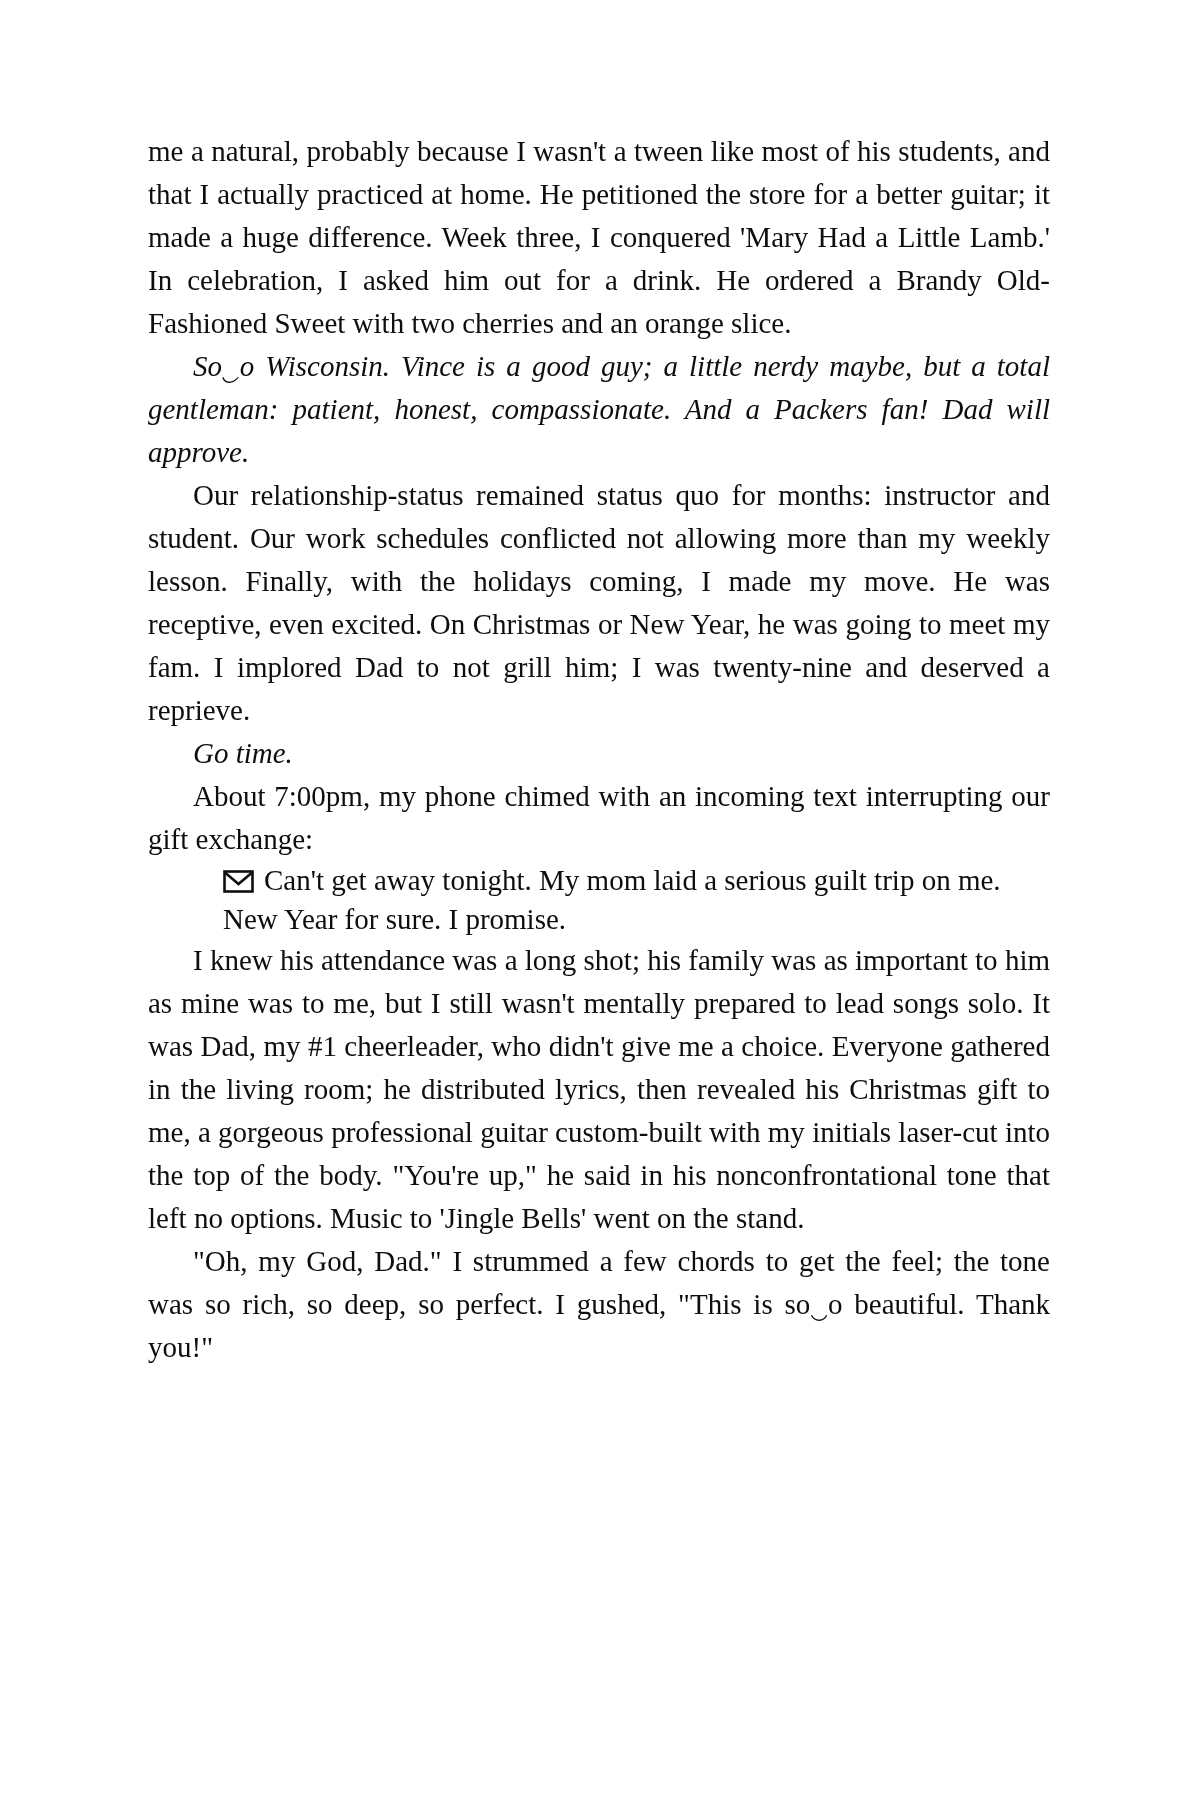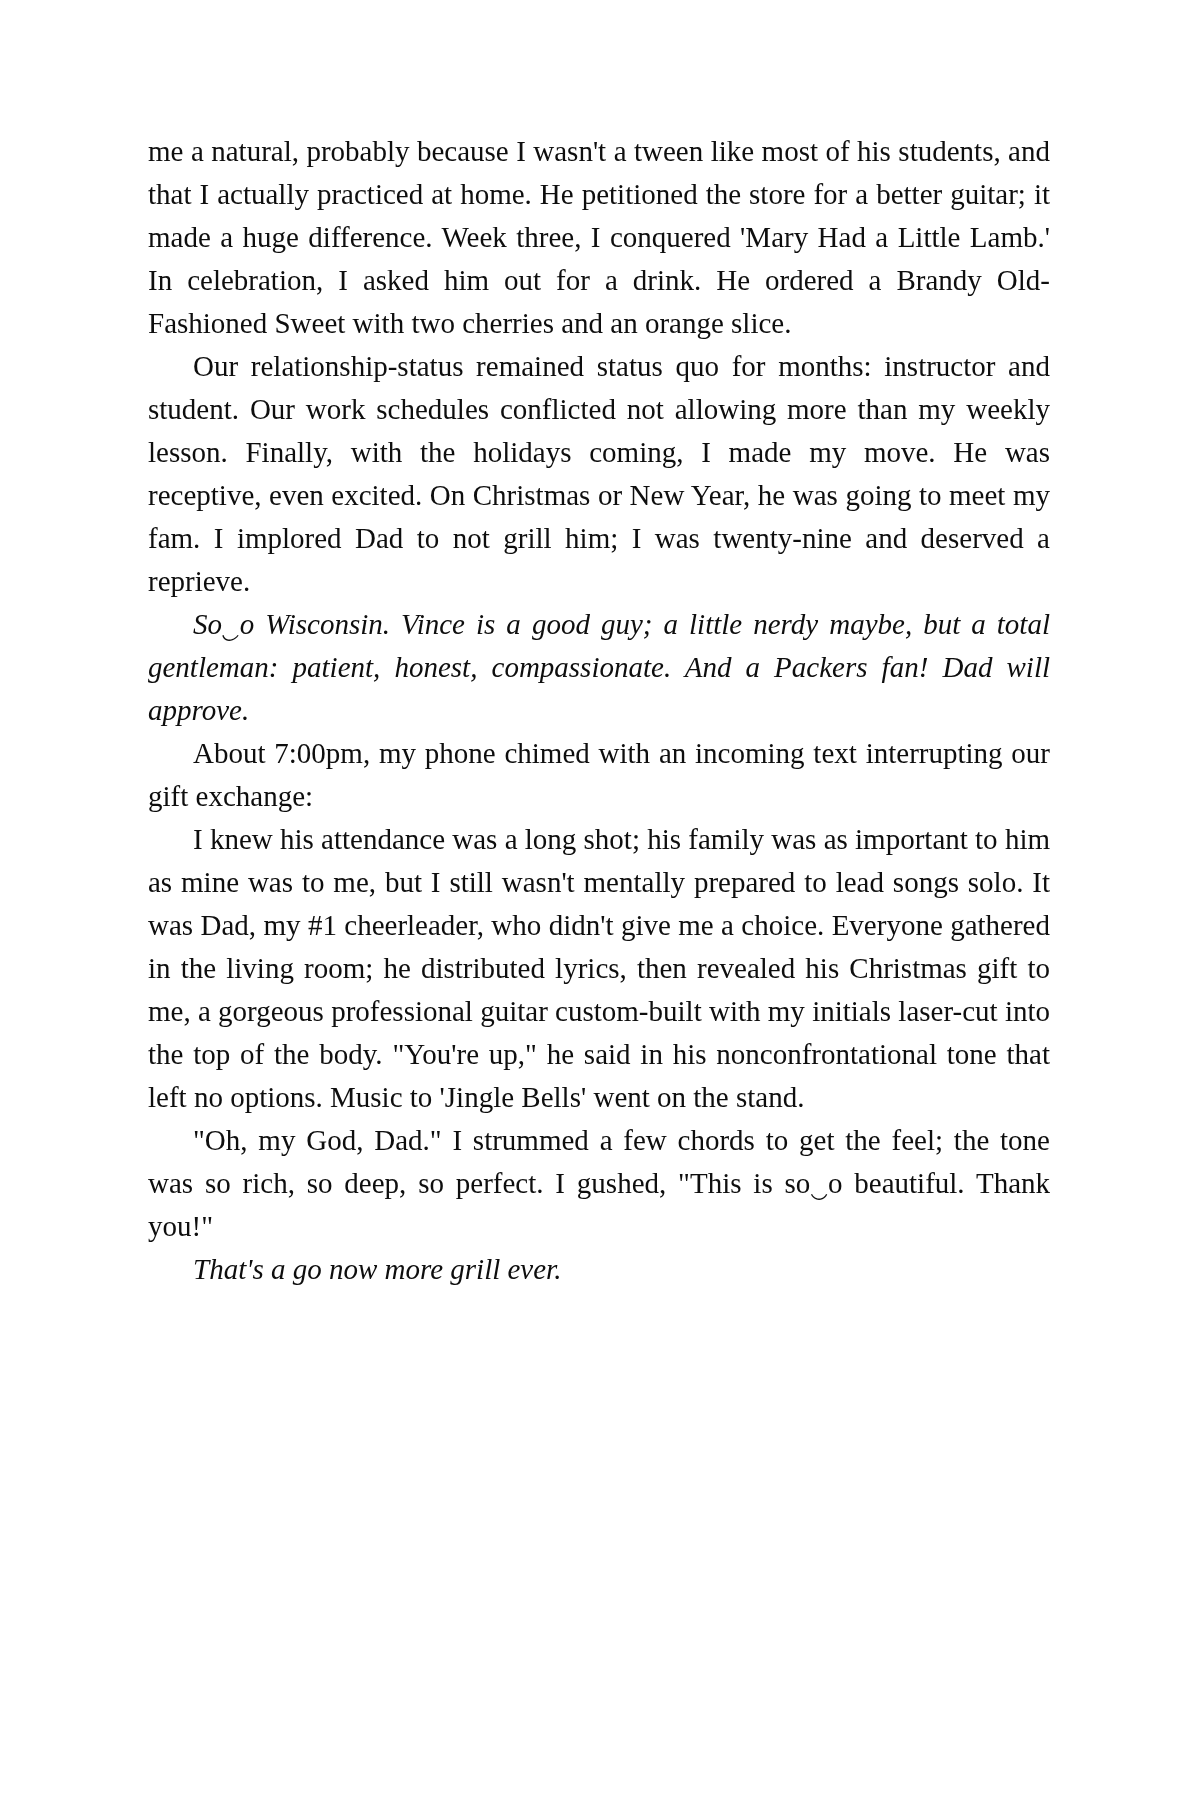--- a/index.html
+++ b/index.html
@@ -68,23 +68,31 @@
     letter-spacing: 1px;
   }
 </style>
 </head>
 <body>
 
 <div class="page">
 
   <div class="text-block" id="text-flow">
       <p class="para">me a natural, probably because I wasn't a tween like most of his students, and that I actually practiced at home. He petitioned the store for a better guitar; it made a huge difference. Week three, I conquered 'Mary Had a Little Lamb.' In celebration, I asked him out for a drink. He ordered a Brandy Old-Fashioned Sweet with two cherries and an orange slice.</p>
+      <p class="para indent italic">So‿o Wisconsin. Vince is a good guy; a little nerdy maybe, but a total gentleman: patient, honest, compassionate. And a Packers fan! Dad will approve.</p>
       <p class="para indent">Our relationship-status remained status quo for months: instructor and student. Our work schedules conflicted not allowing more than my weekly lesson. Finally, with the holidays coming, I made my move. He was receptive, even excited. On Christmas or New Year, he was going to meet my fam. I implored Dad to not grill him; I was twenty-nine and deserved a reprieve.</p>
-      <p class="para indent italic">So‿o Wisconsin. Vince is a good guy; a little nerdy maybe, but a total gentleman: patient, honest, compassionate. And a Packers fan! Dad will approve.</p>
+      <p class="para indent italic">Go time.</p>
       <p class="para indent">About 7:00pm, my phone chimed with an incoming text interrupting our gift exchange:</p>
+      <div class="message">
+        <div class="msg-line"><span class="envelope-icon"><svg width="31" height="23" viewBox="0 0 31 23">
+              <rect x="1.5" y="1.5" width="28" height="20" fill="none" stroke="#0e0e0e" stroke-width="2.6"></rect>
+              <polyline points="2.5,3 15.5,14 28.5,3" fill="none" stroke="#0e0e0e" stroke-width="2.6"></polyline>
+            </svg></span><span>Can't get away tonight. My mom laid a serious guilt trip on me.</span></div>
+        <div class="msg-line"><span>New Year for sure. I promise.</span></div>
+      </div>
       <p class="para indent">I knew his attendance was a long shot; his family was as important to him as mine was to me, but I still wasn't mentally prepared to lead songs solo. It was Dad, my #1 cheerleader, who didn't give me a choice. Everyone gathered in the living room; he distributed lyrics, then revealed his Christmas gift to me, a gorgeous professional guitar custom-built with my initials laser-cut into the top of the body. "You're up," he said in his nonconfrontational tone that left no options. Music to 'Jingle Bells' went on the stand.</p>
       <p class="para indent">"Oh, my God, Dad." I strummed a few chords to get the feel; the tone was so rich, so deep, so perfect. I gushed, "This is so‿o beautiful. Thank you!"</p>
       <p class="para indent italic">That's a go now more grill ever.</p>
     </div>
 
   <div class="footer">
     <span>14</span><span class="sep">|</span><span class="author">Dale Preuss</span>
   </div>
 
 </div>

